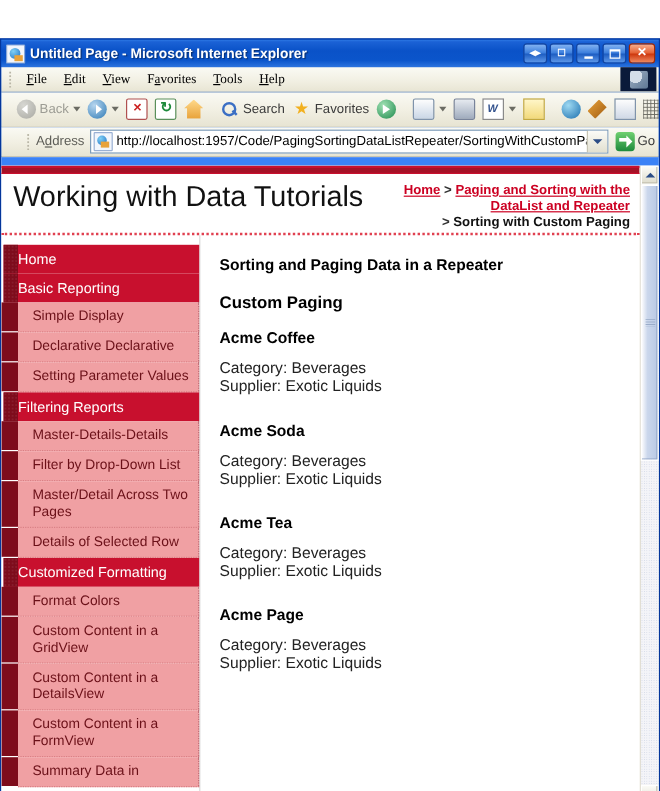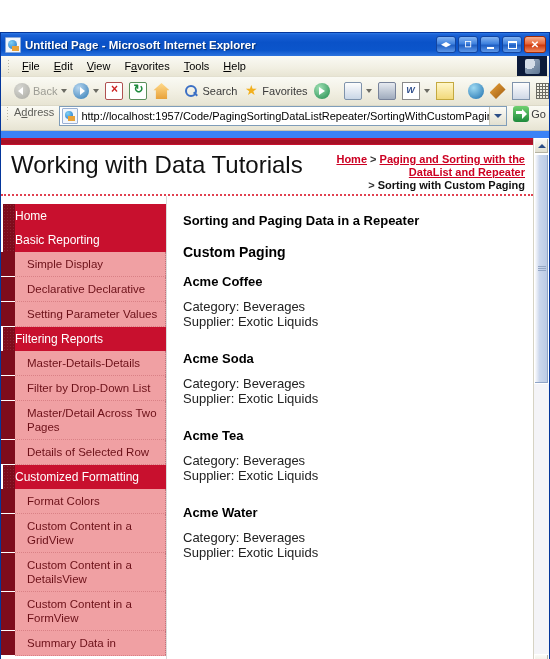--- a/index.html
+++ b/index.html
@@ -95,20 +95,21 @@
   
   .menubar {
     flex: 0 0 20px;
     height: 20px;
     background: linear-gradient(180deg,#FAFAF4 0%, #F1EFE2 60%, #E8E5D4 100%);
     display: flex;
     align-items: center;
     padding-left: 6px;
     border-bottom: 1px solid #E3E0D0;
     position: relative;
+    font-family: Liberation Serif, serif;
   }
   .gripper {
     width: 3px; height: 14px;
     background-image: radial-gradient(circle, #b9b6a6 1px, transparent 1px);
     background-size: 3px 3px;
     margin-right: 5px;
   }
   .menu-item {
     padding: 2px 7px;
     color: #000;
@@ -186,22 +187,22 @@
   .ico-bird{ background: linear-gradient(135deg,#E8A23A,#9E5A10); clip-path: polygon(0 60%, 60% 0, 100% 40%, 40% 100%);}
   .ico-edit{ background: linear-gradient(180deg,#fdfdfd,#cfd8e6); border:1px solid #7f93ab;}
   .ico-grid{ background-image: linear-gradient(#6b6b63 1px, transparent 1px), linear-gradient(90deg,#6b6b63 1px, transparent 1px); background-size:3px 3px; }
 
   
   .addressbar {
     flex: 0 0 24px;
     height: 24px;
     background: linear-gradient(180deg,#FAFAF4 0%, #F1EFE2 55%, #E7E4D3 100%);
     display: flex;
-    align-items: flex-start;
-    padding: 0 3px 0 5px;
+    align-items: center;
+    padding: 0 3px 0 21px;
     border-bottom: 1px solid #C8C5B4;
   }
   .addr-label { color:#5D5D57; font-size:11px; margin-right:5px; white-space:nowrap;}
   .addr-input-wrap {
     flex:1 1 auto;
     height:20px;
     background:#fff;
     border:1px solid #7F9DB9;
     display:flex; align-items:center;
     box-sizing:border-box;
@@ -636,21 +637,21 @@
             <div class="product-line">Supplier: Exotic Liquids</div>
           </div>
 
           <div class="product">
             <div class="product-name">Acme Tea</div>
             <div class="product-line">Category: Beverages</div>
             <div class="product-line">Supplier: Exotic Liquids</div>
           </div>
 
           <div class="product">
-            <div class="product-name">Acme Water</div>
+            <div class="product-name">Acme Page</div>
             <div class="product-line">Category: Beverages</div>
             <div class="product-line">Supplier: Exotic Liquids</div>
           </div>
         </div>
 
       </div>
     </div>
 
     <div class="vscroll">
       <div class="sb-arrow">

